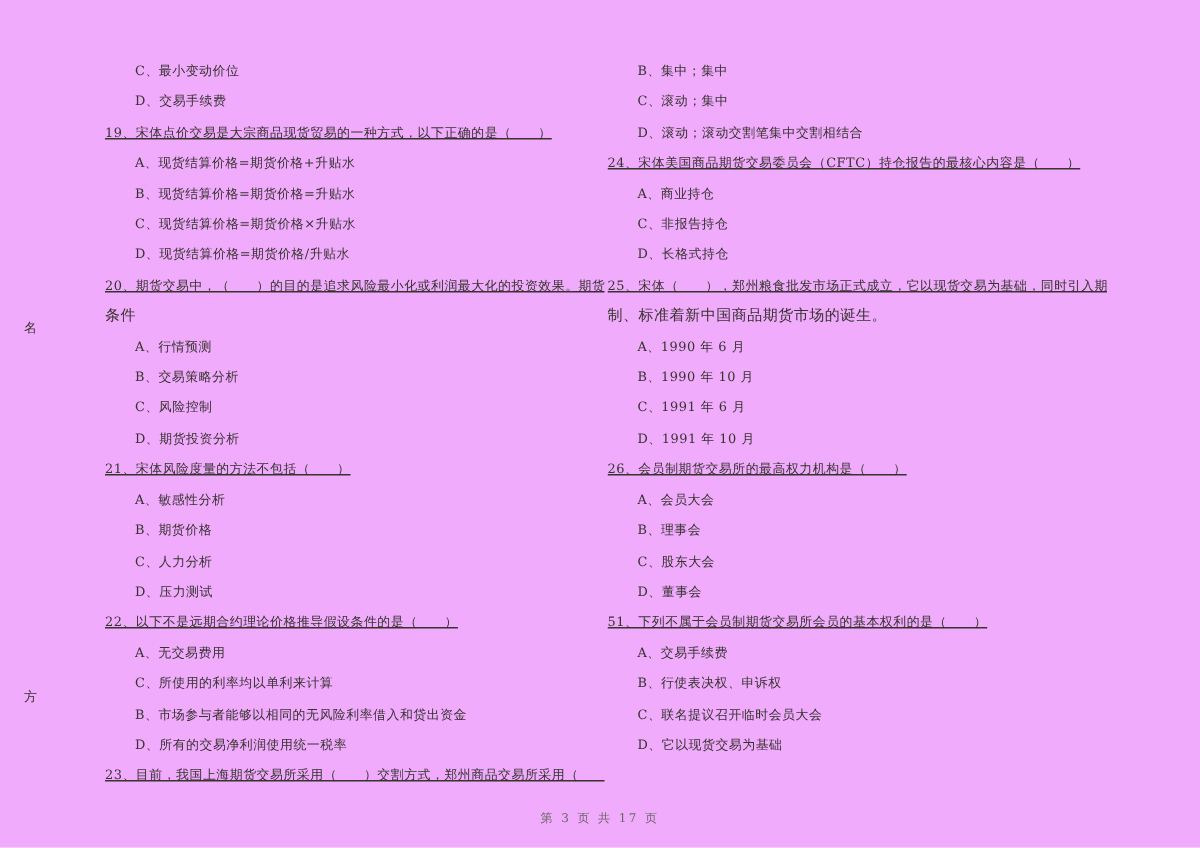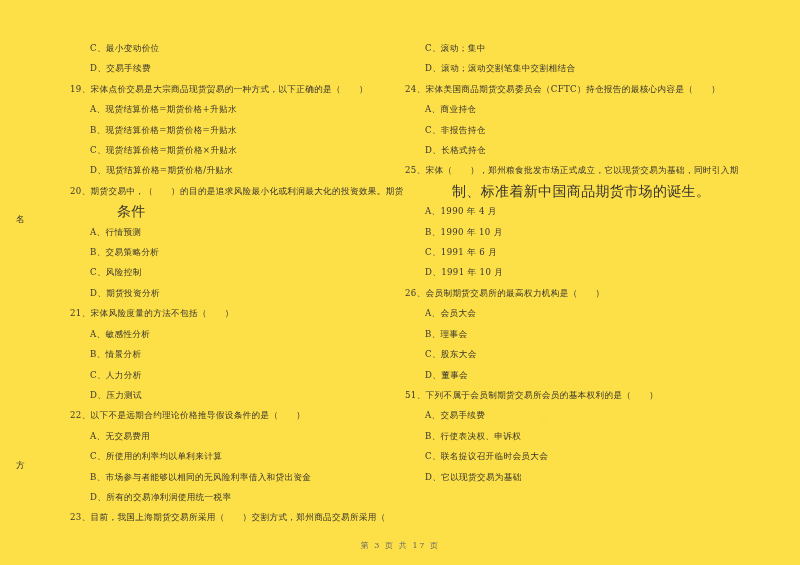--- a/index.html
+++ b/index.html
@@ -14,21 +14,21 @@
     color: #2b2b2b;
     overflow: hidden;
     position: relative;
     -webkit-font-smoothing: antialiased;
   }
 
   
   .page {
     position: absolute;
     inset: 0;
-    background: #fde047;
+    background: #f0abfc;
   }
 
   .columns {
     position: absolute;
     top: 0;
     left: 0;
     width: 800px;
     height: 522px;
   }
 
@@ -43,38 +43,38 @@
   .col-right { left: 405px; }
 
   .qtext {
     font-size: 8.6px;
     line-height: 20.4px;
     letter-spacing: 0.35px;
     color: #37332f;
     text-align: justify;
     text-justify: inter-character;
     white-space: nowrap;
+    text-decoration: underline;
   }
 
   .opt {
     font-size: 8.6px;
     line-height: 20.4px;
     letter-spacing: 0.35px;
     color: #37332f;
     padding-left: 20px;
     white-space: nowrap;
   }
 
   .cont {
-    font-size: 14px;
+    font-size: 10px;
     line-height: 20.4px;
     letter-spacing: 0.35px;
     color: #37332f;
     white-space: nowrap;
-    margin-left: 47px;
   }
 
   
   .lead-left  { height: 38px; }
   .lead-right { height: 38px; }
 
   .footer {
     position: absolute;
     left: 0;
     right: 0;
@@ -116,44 +116,45 @@
           <div class="opt">C、现货结算价格=期货价格×升贴水</div>
           <div class="opt">D、现货结算价格=期货价格/升贴水</div>
           <div class="qtext">20、期货交易中，（　　）的目的是追求风险最小化或利润最大化的投资效果。期货从业报名</div>
           <div class="cont">条件</div>
           <div class="opt">A、行情预测</div>
           <div class="opt">B、交易策略分析</div>
           <div class="opt">C、风险控制</div>
           <div class="opt">D、期货投资分析</div>
           <div class="qtext">21、宋体风险度量的方法不包括（　　）</div>
           <div class="opt">A、敏感性分析</div>
-          <div class="opt">B、情景分析</div>
+          <div class="opt">B、期货价格</div>
           <div class="opt">C、人力分析</div>
           <div class="opt">D、压力测试</div>
           <div class="qtext">22、以下不是远期合约理论价格推导假设条件的是（　　）</div>
           <div class="opt">A、无交易费用</div>
           <div class="opt">C、所使用的利率均以单利来计算</div>
           <div class="opt">B、市场参与者能够以相同的无风险利率借入和贷出资金</div>
           <div class="opt">D、所有的交易净利润使用统一税率</div>
           <div class="qtext">23、目前，我国上海期货交易所采用（　　）交割方式，郑州商品交易所采用（　　）交割方</div>
         </div>
     </div>
 
     <div class="col col-right">
       <div class="lead-right"></div>
       <div id="right-items">
+          <div class="opt">B、集中；集中</div>
           <div class="opt">C、滚动；集中</div>
           <div class="opt">D、滚动；滚动交割笔集中交割相结合</div>
           <div class="qtext">24、宋体美国商品期货交易委员会（CFTC）持仓报告的最核心内容是（　　）</div>
           <div class="opt">A、商业持仓</div>
           <div class="opt">C、非报告持仓</div>
           <div class="opt">D、长格式持仓</div>
           <div class="qtext">25、宋体（　　），郑州粮食批发市场正式成立，它以现货交易为基础，同时引入期货交易机</div>
           <div class="cont">制、标准着新中国商品期货市场的诞生。</div>
-          <div class="opt">A、1990 年 4 月</div>
+          <div class="opt">A、1990 年 6 月</div>
           <div class="opt">B、1990 年 10 月</div>
           <div class="opt">C、1991 年 6 月</div>
           <div class="opt">D、1991 年 10 月</div>
           <div class="qtext">26、会员制期货交易所的最高权力机构是（　　）</div>
           <div class="opt">A、会员大会</div>
           <div class="opt">B、理事会</div>
           <div class="opt">C、股东大会</div>
           <div class="opt">D、董事会</div>
           <div class="qtext">51、下列不属于会员制期货交易所会员的基本权利的是（　　）</div>
           <div class="opt">A、交易手续费</div>

